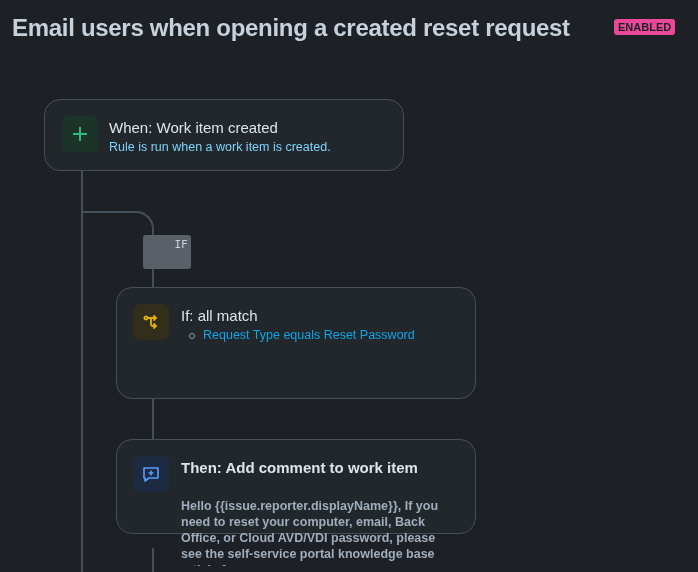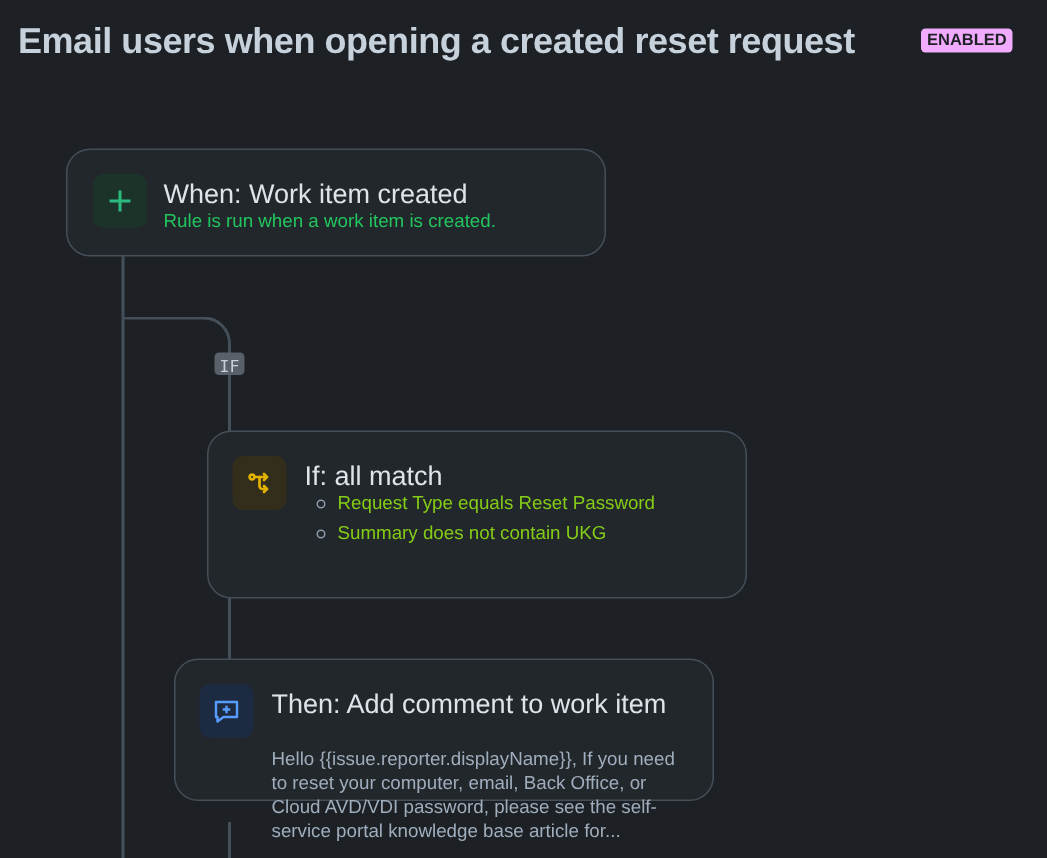--- a/index.html
+++ b/index.html
@@ -10,49 +10,49 @@
     color:#dee4ea;
     position:relative;
   }
   .title {
     position:absolute; left:12px; top:14px;
     font-size:24px; font-weight:700; color:#c7d1db;
     letter-spacing:-0.3px; white-space:nowrap;
   }
   .badge {
     position:absolute; left:614px; top:19px;
-    background:#f0abfc; color:#1d2125;
+    background:#ec4899; color:#1d2125;
     font-size:11px; font-weight:700;
     padding:2px 4px; border-radius:3px; line-height:12px;
   }
   .line { position:absolute; background:#454f59; }
   .curve {
     position:absolute; left:82px; top:211px; width:72px; height:30px;
     border-top:2px solid #454f59; border-right:2px solid #454f59;
     border-top-right-radius:18px; box-sizing:border-box;
   }
   .if-chip {
-    position:absolute; left:143px; top:235px; width:20px; height:15px;
+    position:absolute; left:143px; top:235px; width:20px; height:34px;
     background:#5a6068; border-radius:3px;
     font-family:"DejaVu Sans Mono", monospace; font-size:11px;
-    color:#c7d1db; text-align:center; line-height:19px;
+    color:#c7d1db; text-align:center; line-height:19px;padding-left:28px;
   }
   .card {
     position:absolute; background:#22272b;
     border:1px solid #454f59; border-radius:16px; box-sizing:border-box;
   }
   .icon-box {
     position:absolute; width:36px; height:36px; border-radius:7px;
     display:flex; align-items:center; justify-content:center;
   }
-  .card-title { position:absolute; font-size:18px; color:#dee4ea; white-space:nowrap; }
-  .card-sub { position:absolute; font-size:12.5px; color:#22c55e; white-space:nowrap; }
+  .card-title { position:absolute; font-size:15px; color:#dee4ea; white-space:nowrap; }
+  .card-sub { position:absolute; font-size:12.5px; color:#7dd3fc; white-space:nowrap; }
   .cond-list { position:absolute; margin:0; padding:0; list-style:none; }
   .cond-list li {
-    font-size:12.5px; color:#84cc16; height:20px; line-height:20px;
+    font-size:12.5px; color:#0ea5e9; height:20px; line-height:20px;
     white-space:nowrap; position:relative; padding-left:14px;
   }
   .cond-list li::before {
     content:""; position:absolute; left:0; top:8px;
     width:4px; height:4px; border:1px solid #8c9bab; border-radius:50%;
   }
   .comment-body {
     position:absolute; left:64px; top:58px; width:270px; height:68px;
     overflow:hidden; font-size:12.5px; line-height:16px; color:#9fadbc;
   }
@@ -73,36 +73,35 @@
 <div class="card" style="left:44px;top:99px;width:360px;height:72px;">
   <div class="icon-box" style="left:17px;top:16px;background:#1c3329;">
     <svg width="16" height="16" viewBox="0 0 16 16">
         <path d="M8 1v14M1 8h14" stroke="#2abb7f" stroke-width="2" fill="none"></path>
       </svg>
   </div>
   <div class="card-title" style="left:64px;top:19px;">When: Work item created</div>
   <div class="card-sub" style="left:64px;top:40px;">Rule is run when a work item is created.</div>
 </div>
 
-<div class="card" style="left:116px;top:287px;width:360px;height:112px;margin-left:22px;">
+<div class="card" style="left:116px;top:287px;width:360px;height:112px;">
   <div class="icon-box" style="left:16px;top:16px;background:#332e1b;">
     <svg width="16" height="16" viewBox="0 0 16 16" fill="none" stroke="#e2b203" stroke-width="1.8" stroke-linecap="round">
       <circle cx="3" cy="4" r="1.6"></circle>
         <path d="M4.6 4H13M11 2l2 2-2 2"></path>
         <path d="M8 4v6a2 2 0 0 0 2 2h3M11 10l2 2-2 2"></path>
     </svg>
   </div>
   <div class="card-title" style="left:64px;top:19px;">If: all match</div>
   <ul class="cond-list" style="left:72px;top:37px;">
     <li>Request Type equals Reset Password</li>
-    <li>Summary does not contain UKG</li>
   </ul>
 </div>
 
-<div class="card" style="left:116px;top:439px;width:360px;height:95px;">
+<div class="card" style="left:116px;top:439px;width:360px;height:95px;font-weight:bold;">
   <div class="icon-box" style="left:16px;top:16px;background:#1c2b41;">
     <svg width="18" height="18" viewBox="0 0 18 18" fill="none" stroke="#579dff" stroke-width="1.6" stroke-linejoin="round">
       <path d="M2 3h14v10H7l-4 3v-3H2z"></path>
         <path d="M9 5.5v5M6.5 8h5"></path>
     </svg>
   </div>
   <div class="card-title" style="left:64px;top:19px;">Then: Add comment to work item</div>
   <div class="comment-body">Hello {{issue.reporter.displayName}}, If you need to reset your computer, email, Back Office, or Cloud AVD/VDI password, please see the self-service portal knowledge base article for...</div>
 </div>
 

